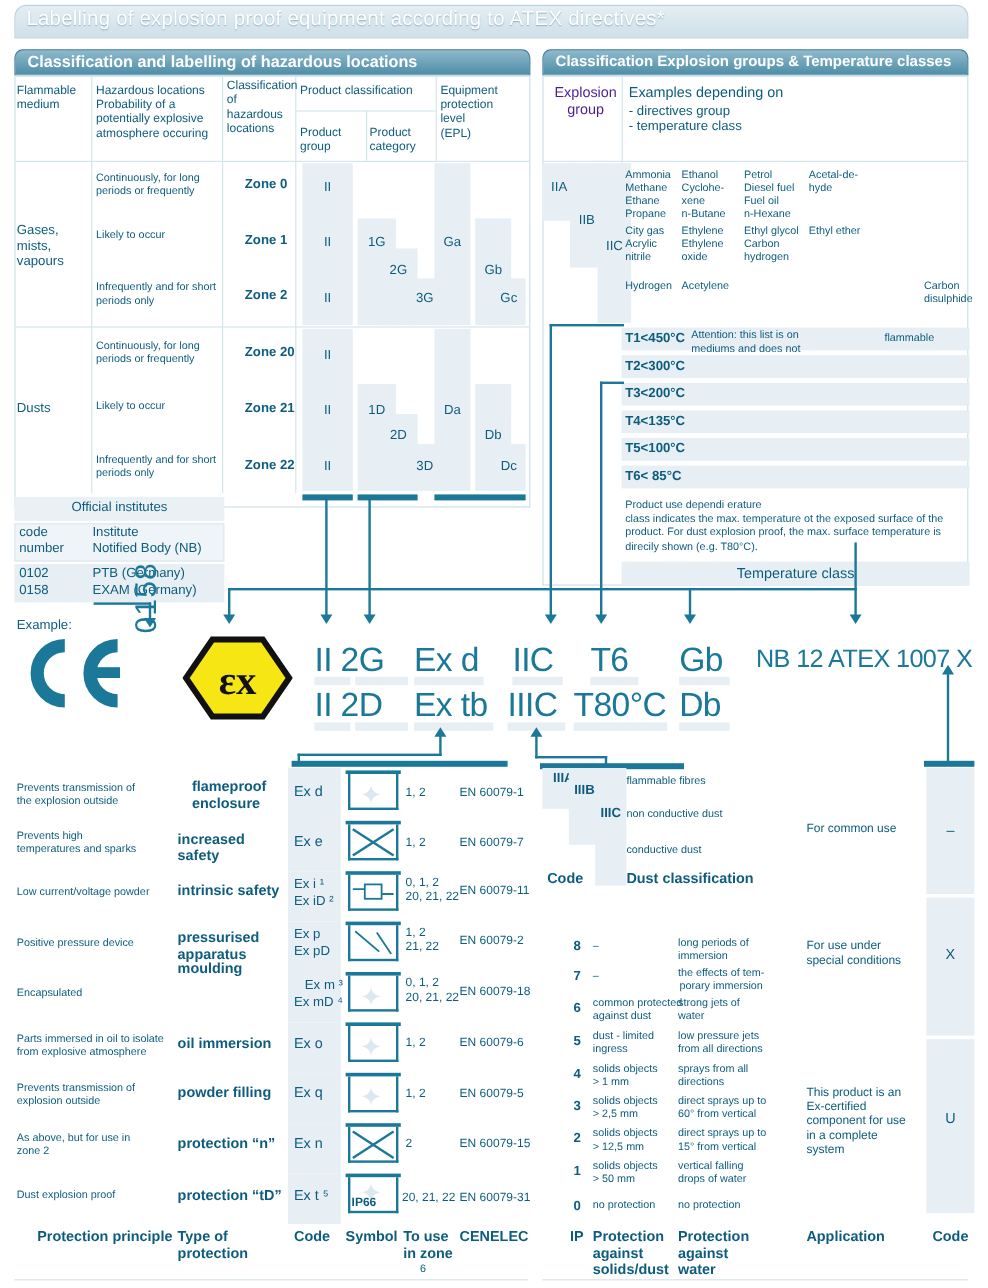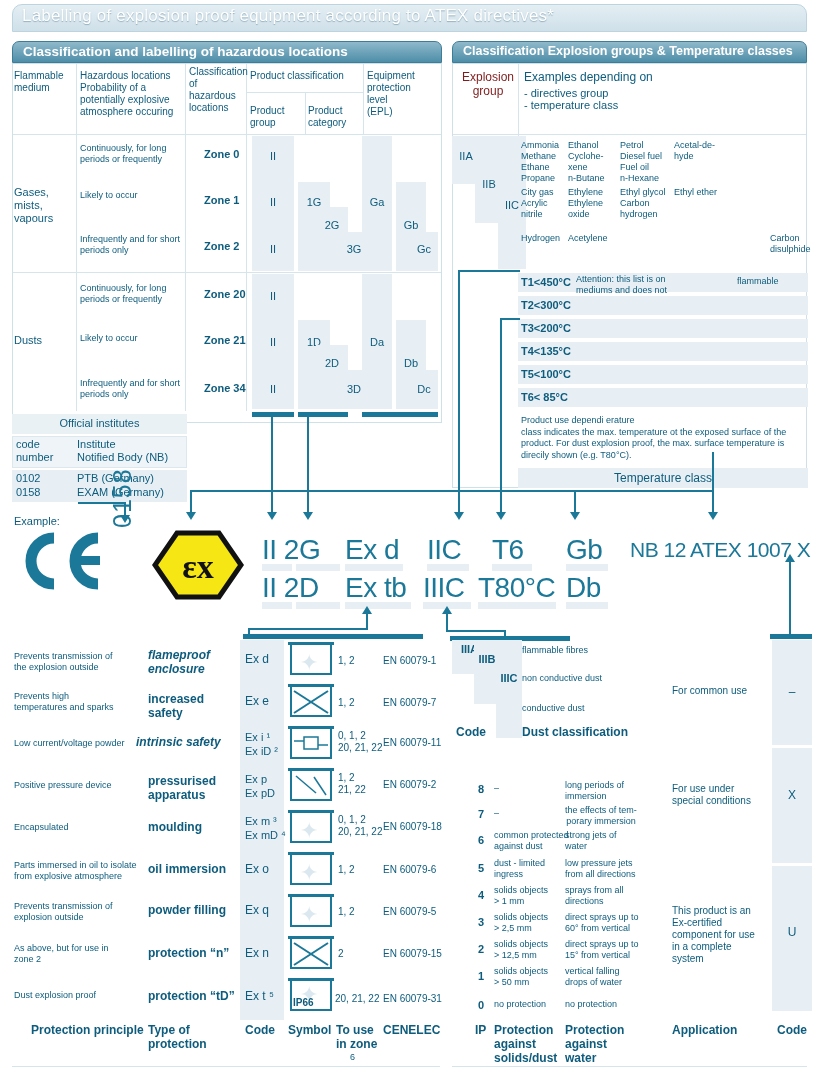--- a/index.html
+++ b/index.html
@@ -150,21 +150,21 @@
 
 <div class="t" style="left:80px; top:283px; width:104px; white-space:pre-line;">Continuously, for long
 periods or frequently</div>
 <div class="t11 b" style="left:204px; top:288px;">Zone 20</div>
 
 <div class="t" style="left:80px; top:333px; width:104px; white-space:pre-line;">Likely to occur</div>
 <div class="t11 b" style="left:204px; top:334px;">Zone 21</div>
 
 <div class="t" style="left:80px; top:378px; width:110px; white-space:pre-line;">Infrequently and for short
 periods only</div>
-<div class="t11 b" style="left:204px; top:382px;">Zone 34</div>
+<div class="t11 b" style="left:204px; top:382px;">Zone 22</div>
 
 <div class="bar-seg" style="left:252px; top:136px; width:42px; height:135px;"></div>
 <div class="bar-seg" style="left:252px; top:274px; width:42px; height:135px;"></div>
 <div class="t11" style="left:252px; top:150px; width:42px; text-align:center;">II</div>
 <div class="t11" style="left:252px; top:196px; width:42px; text-align:center;">II</div>
 <div class="t11" style="left:252px; top:243px; width:42px; text-align:center;">II</div>
 <div class="t11" style="left:252px; top:290px; width:42px; text-align:center;">II</div>
 <div class="t11" style="left:252px; top:336px; width:42px; text-align:center;">II</div>
 <div class="t11" style="left:252px; top:383px; width:42px; text-align:center;">II</div>
 
@@ -206,21 +206,21 @@
 <div style="position:absolute; left:12px; top:470px; width:175px; height:32px; background:#e7eff4;"></div>
 <div class="t11" style="left:16px; top:472px;">0102</div>
 <div class="t11" style="left:77px; top:472px;">PTB (Germany)</div>
 <div class="t11" style="left:16px; top:486px;">0158</div>
 <div class="t11" style="left:77px; top:486px;">EXAM (Germany)</div>
 
 <div class="panel" id="panel-right"></div>
 <div class="vline" style="left:518px; top:64px; height:205px;"></div>
 <div class="hline" style="left:453px; top:134px; width:353px;"></div>
 
-<div class="t12" style="left:458px; top:70px; width:60px; text-align:center; white-space:pre-line; color:#7f1d1d;">Explosion
+<div class="t12" style="left:458px; top:70px; width:60px; text-align:center; white-space:pre-line; color:#4c1d95;">Explosion
 group</div>
 <div class="t12" style="left:524px; top:70px;">Examples depending on</div>
 <div class="t11" style="left:524px; top:87px;">- directives group</div>
 <div class="t11" style="left:524px; top:99px;">- temperature class</div>
 
 <div class="bar-seg" style="left:452px; top:136px; width:28px; height:48px;"></div>
 <div class="t11" style="left:452px; top:150px; width:28px; text-align:center;">IIA</div>
 <div class="bar-seg" style="left:475px; top:136px; width:28px; height:87px;"></div>
 <div class="t11" style="left:475px; top:178px; width:28px; text-align:center;">IIB</div>
 <div class="bar-seg" style="left:498px; top:136px; width:28px; height:133px;"></div>
@@ -359,21 +359,21 @@
 <div class="cline" style="left:504px; top:630px; width:2px; height:8px;"></div>
 <div class="cbar" style="left:450px; top:636px; width:120px;"></div>
 <div class="arrow-u" style="left:442px; top:606px;"></div>
 
 <div class="cline" style="left:789px; top:560px; width:2px; height:75px;"></div>
 <div class="cbar" style="left:770px; top:634px; width:42px;"></div>
 <div class="arrow-u" style="left:785px; top:554px;"></div>
 
 <div class="t" style="left:14px; top:651px; width:128px; white-space:pre-line;">Prevents transmission of
 the explosion outside</div>
-<div class="t12 b" style="left:148px; top:648px; width:90px; white-space:pre-line;font-style:italic;">flameproof
+<div class="t12 b" style="left:160px; top:648px; width:90px; white-space:pre-line;">flameproof
 enclosure</div>
 <div class="codecol" style="left:240px; top:640px; width:44px; height:44px;"></div>
 <div class="t12" style="left:245px; top:652px; white-space:pre-line;">Ex d</div>
 <div class="sym-lid" style="left:288px; top:642px;"></div>
 <div class="sym-box" style="left:290px; top:645px;"></div>
 <div class="star" style="left:300px; top:652px;">✦</div>
 <div class="t10" style="left:338px; top:655px; white-space:pre-line;">1, 2</div>
 <div class="t10" style="left:383px; top:655px;">EN 60079-1</div>
 
 <div class="t" style="left:14px; top:691px; width:128px; white-space:pre-line;">Prevents high
@@ -384,21 +384,21 @@
 <div class="sym-lid" style="left:288px; top:684px;"></div>
 <div class="sym-box" style="left:290px; top:687px;"></div>
 <svg style="position:absolute; left:292px; top:689px;" width="38" height="26">
   <line x1="2" y1="2" x2="36" y2="24" stroke="#1b7898" stroke-width="2"></line>
   <line x1="36" y1="2" x2="2" y2="24" stroke="#1b7898" stroke-width="2"></line>
 </svg>
 <div class="t10" style="left:338px; top:697px; white-space:pre-line;">1, 2</div>
 <div class="t10" style="left:383px; top:697px;">EN 60079-7</div>
 
 <div class="t" style="left:14px; top:738px; width:140px;">Low current/voltage powder</div>
-<div class="t12 b" style="left:136px; top:735px; width:90px;font-style:italic;">intrinsic safety</div>
+<div class="t12 b" style="left:148px; top:735px; width:90px;">intrinsic safety</div>
 <div class="codecol" style="left:240px; top:726px; width:44px; height:42px;"></div>
 <div class="t11" style="left:245px; top:730px; white-space:pre-line; line-height:14px;">Ex i ¹
 Ex iD ²</div>
 <div class="sym-lid" style="left:288px; top:726px;"></div>
 <div class="sym-box" style="left:290px; top:729px;"></div>
 <svg style="position:absolute; left:292px; top:731px;" width="38" height="26">
   <rect x="12" y="6" width="14" height="12" fill="none" stroke="#1b7898" stroke-width="1.5"></rect>
   <line x1="2" y1="10" x2="12" y2="10" stroke="#1b7898" stroke-width="1.5"></line>
   <line x1="26" y1="14" x2="36" y2="14" stroke="#1b7898" stroke-width="1.5"></line>
 </svg>
@@ -416,23 +416,23 @@
 <div class="sym-box" style="left:290px; top:771px;"></div>
 <svg style="position:absolute; left:292px; top:773px;" width="38" height="26">
   <line x1="4" y1="3" x2="24" y2="20" stroke="#1b7898" stroke-width="1.5"></line>
   <line x1="22" y1="4" x2="34" y2="22" stroke="#1b7898" stroke-width="1.5"></line>
 </svg>
 <div class="t10" style="left:338px; top:772px; white-space:pre-line;">1, 2
 21, 22</div>
 <div class="t10" style="left:383px; top:779px;">EN 60079-2</div>
 
 <div class="t" style="left:14px; top:822px; width:140px;">Encapsulated</div>
-<div class="t12 b" style="left:148px; top:820px; width:90px;">moulding</div>
+<div class="t12 b" style="left:148px; top:800px; width:90px;">moulding</div>
 <div class="codecol" style="left:240px; top:810px; width:44px; height:42px;"></div>
-<div class="t11" style="left:245px; top:814px; white-space:pre-line; line-height:14px;">Ex m ³
+<div class="t11" style="left:245px; top:814px; white-space:pre-line; line-height:14px;text-align:right;">Ex m ³
 Ex mD ⁴</div>
 <div class="sym-lid" style="left:288px; top:810px;"></div>
 <div class="sym-box" style="left:290px; top:813px;"></div>
 <div class="star" style="left:300px; top:820px;">✦</div>
 <div class="t10" style="left:338px; top:814px; white-space:pre-line;">0, 1, 2
 20, 21, 22</div>
 <div class="t10" style="left:383px; top:821px;">EN 60079-18</div>
 
 <div class="t" style="left:14px; top:860px; width:140px; white-space:pre-line;">Parts immersed in oil to isolate
 from explosive atmosphere</div>

